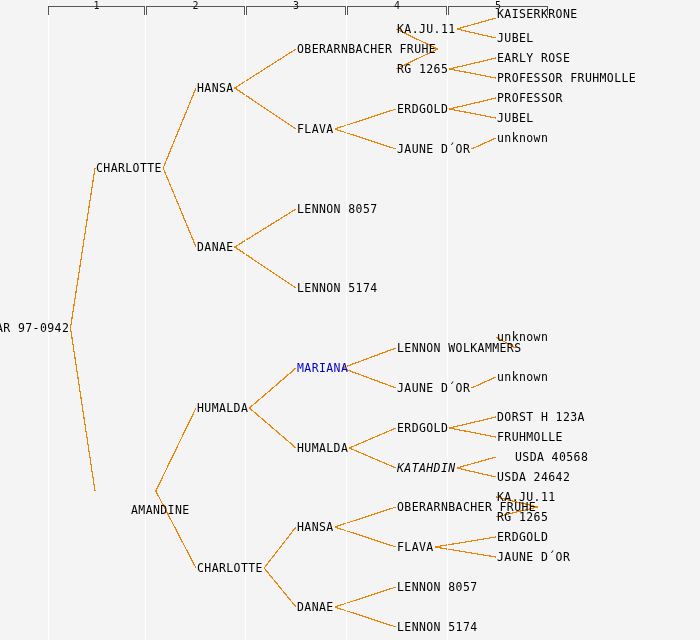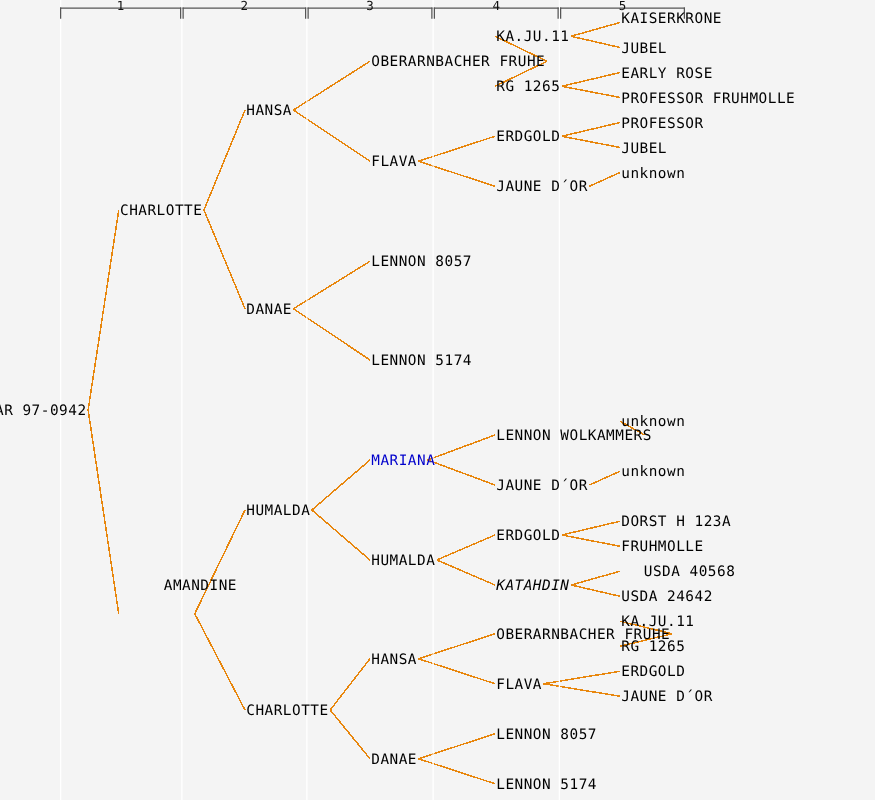--- a/index.html
+++ b/index.html
@@ -142,21 +142,21 @@
       <div class="col-label" style="left: 246px; width: 100px;">3</div>
       <div class="col-bracket" style="left: 347px; width: 100px;"></div>
       <div class="col-label" style="left: 347px; width: 100px;">4</div>
       <div class="col-bracket" style="left: 448px; width: 100px;"></div>
       <div class="col-label" style="left: 448px; width: 100px;">5</div>
     </div>
 
   <div id="nodes">
       <div class="node root" style="left: -4px; top: 322px;">AR 97-0942</div>
       <div class="node" style="left: 96px; top: 162px;">CHARLOTTE</div>
-      <div class="node" style="left: 96px; top: 462px; padding-left: 35px;">AMANDINE</div>
+      <div class="node" style="left: 96px; top: 504px; padding-left: 35px;">AMANDINE</div>
       <div class="node" style="left: 197px; top: 82px;">HANSA</div>
       <div class="node" style="left: 197px; top: 241px;">DANAE</div>
       <div class="node" style="left: 197px; top: 402px;">HUMALDA</div>
       <div class="node" style="left: 197px; top: 562px;">CHARLOTTE</div>
       <div class="node" style="left: 297px; top: 43px;">OBERARNBACHER FRUHE</div>
       <div class="node" style="left: 297px; top: 123px;">FLAVA</div>
       <div class="node" style="left: 297px; top: 203px;">LENNON 8057</div>
       <div class="node" style="left: 297px; top: 282px;">LENNON 5174</div>
       <div class="node link" style="left: 297px; top: 362px;">MARIANA</div>
       <div class="node" style="left: 297px; top: 442px;">HUMALDA</div>

